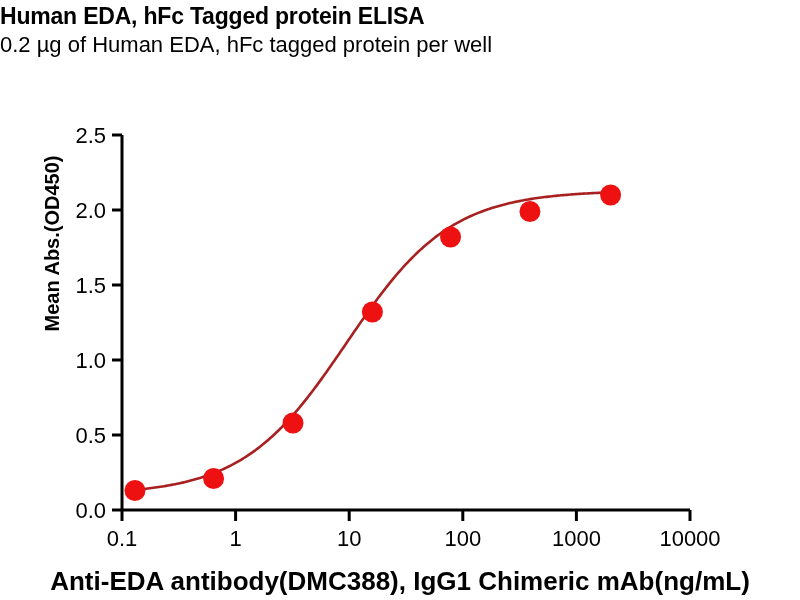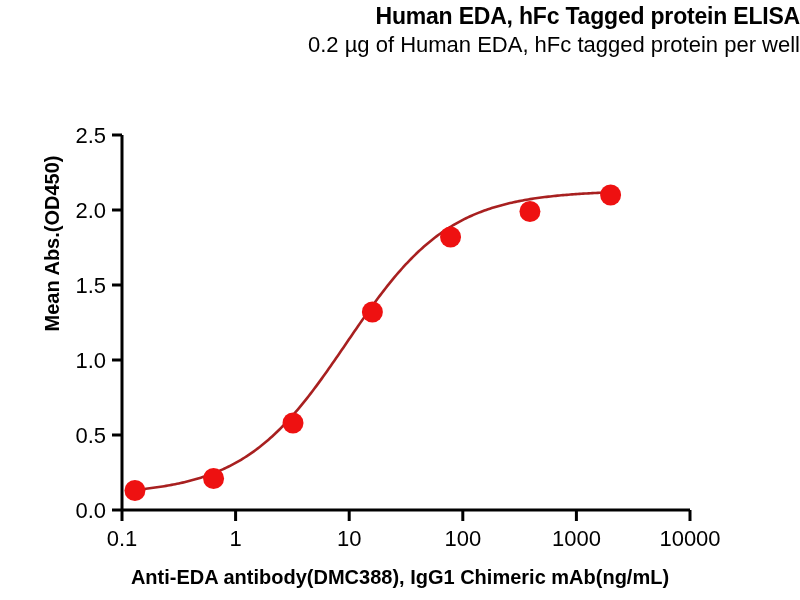--- a/index.html
+++ b/index.html
@@ -21,21 +21,21 @@
     height: 600px;
     background: #ffffff;
   }
 
   
   .title-block {
     position: absolute;
     top: 2px;
     left: 0;
     width: 800px;
-    text-align: right;
+    text-align: left;
   }
   .chart-title {
     font-size: 23px;
     font-weight: bold;
     letter-spacing: -0.2px;
     line-height: 28px;
     white-space: nowrap;
   }
   .chart-subtitle {
     font-size: 22px;
@@ -57,21 +57,21 @@
     transform: rotate(-90deg);
     transform-origin: 50% 50%;
     white-space: nowrap;
   }
   .xlabel {
     position: absolute;
     left: 0;
     top: 566px;
     width: 800px;
     text-align: center;
-    font-size: 20px;
+    font-size: 26px;
     font-weight: bold;
     white-space: nowrap;
   }
 
   
   #plot-svg {
     position: absolute;
     left: 0;
     top: 0;
   }

